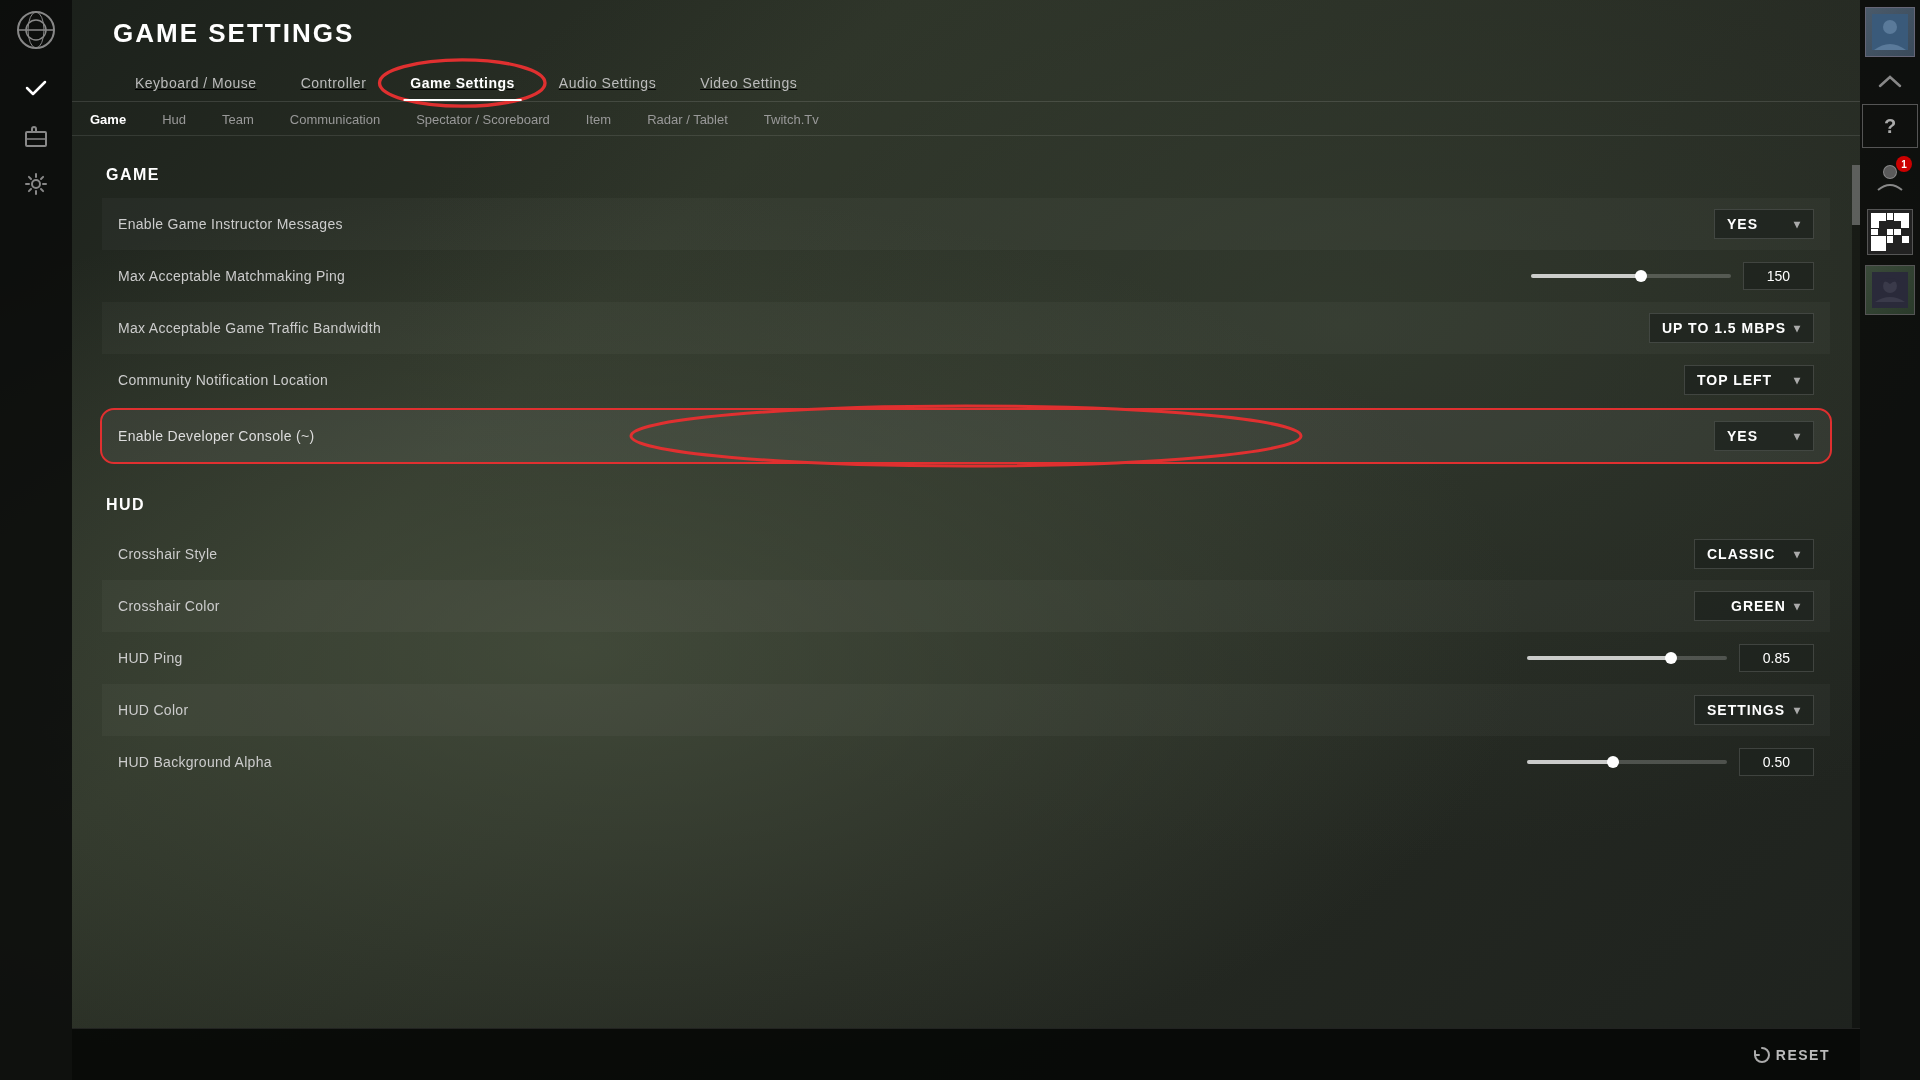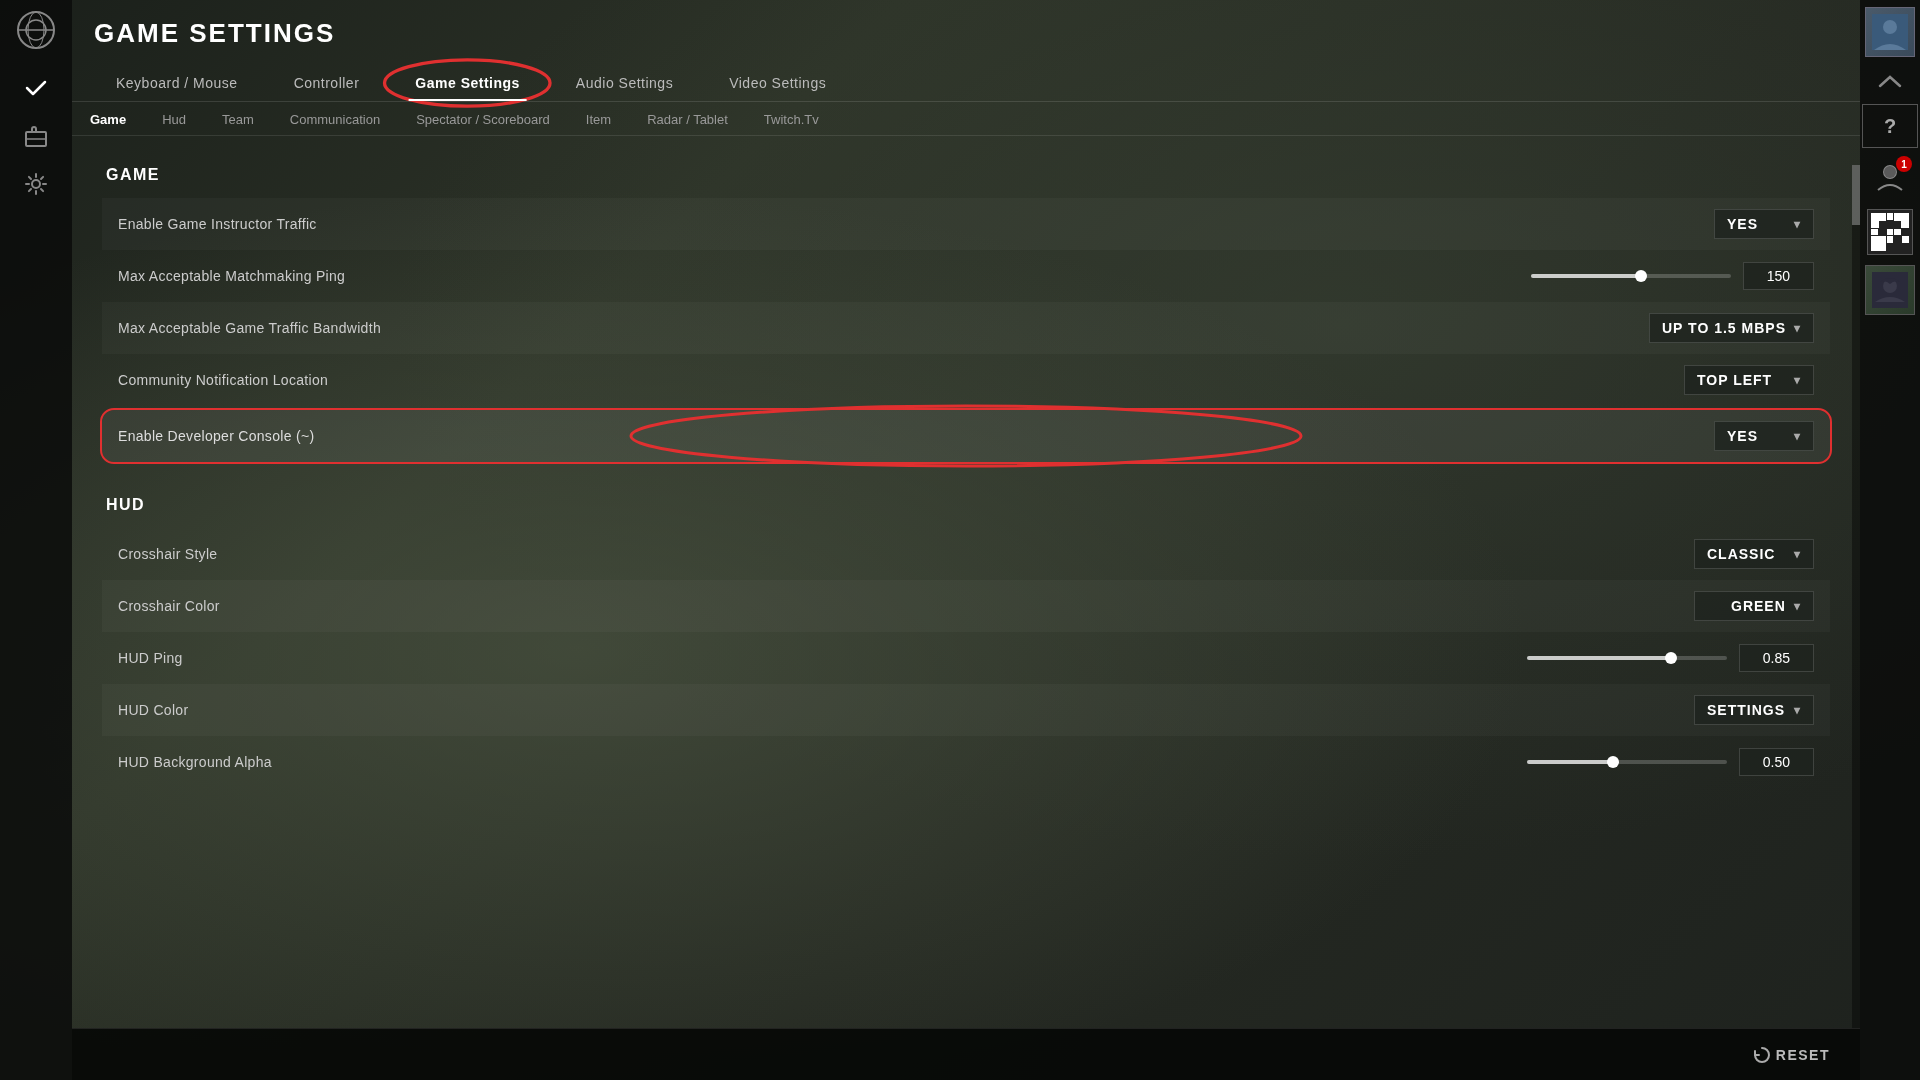--- a/index.html
+++ b/index.html
@@ -104,37 +104,38 @@
       left: 72px;
       top: 0;
       right: 60px;
       height: 1080px;
       display: flex;
       flex-direction: column;
     }
 
     
     .header {
-      padding: 18px 30px 0 22px;
+      padding: 18px 30px 0 41px;
       border-bottom: 1px solid rgba(255,255,255,0.12);
     }
 
     .page-title {
       font-size: 26px;
       font-weight: 700;
       color: #fff;
       letter-spacing: 2px;
       text-transform: uppercase;
       margin-bottom: 16px;
     }
 
     
     .primary-tabs {
       display: flex;
-      gap: 12px;
+      gap: 0;
+      text-decoration: underline;
     }
 
     .primary-tab {
       padding: 10px 22px;
       font-size: 14px;
       color: #bbb;
       cursor: pointer;
       text-transform: capitalize;
       letter-spacing: 0.5px;
       border: none;
@@ -467,21 +468,21 @@
     <button class="secondary-tab">Item</button>
     <button class="secondary-tab">Radar / Tablet</button>
     <button class="secondary-tab">Twitch.tv</button>
   </div>
 
   <div class="settings-body" style="padding-bottom:60px;">
 
     <div class="section-header">Game</div>
 
     <div class="setting-row">
-      <span class="setting-label">Enable Game Instructor Traffic</span>
+      <span class="setting-label">Enable Game Instructor Messages</span>
       <div class="setting-control">
         <div class="dropdown">
           <span>YES</span>
           <span class="dropdown-arrow">▾</span>
         </div>
       </div>
     </div>
 
     <div class="setting-row">
       <span class="setting-label">Max Acceptable Matchmaking Ping</span>

